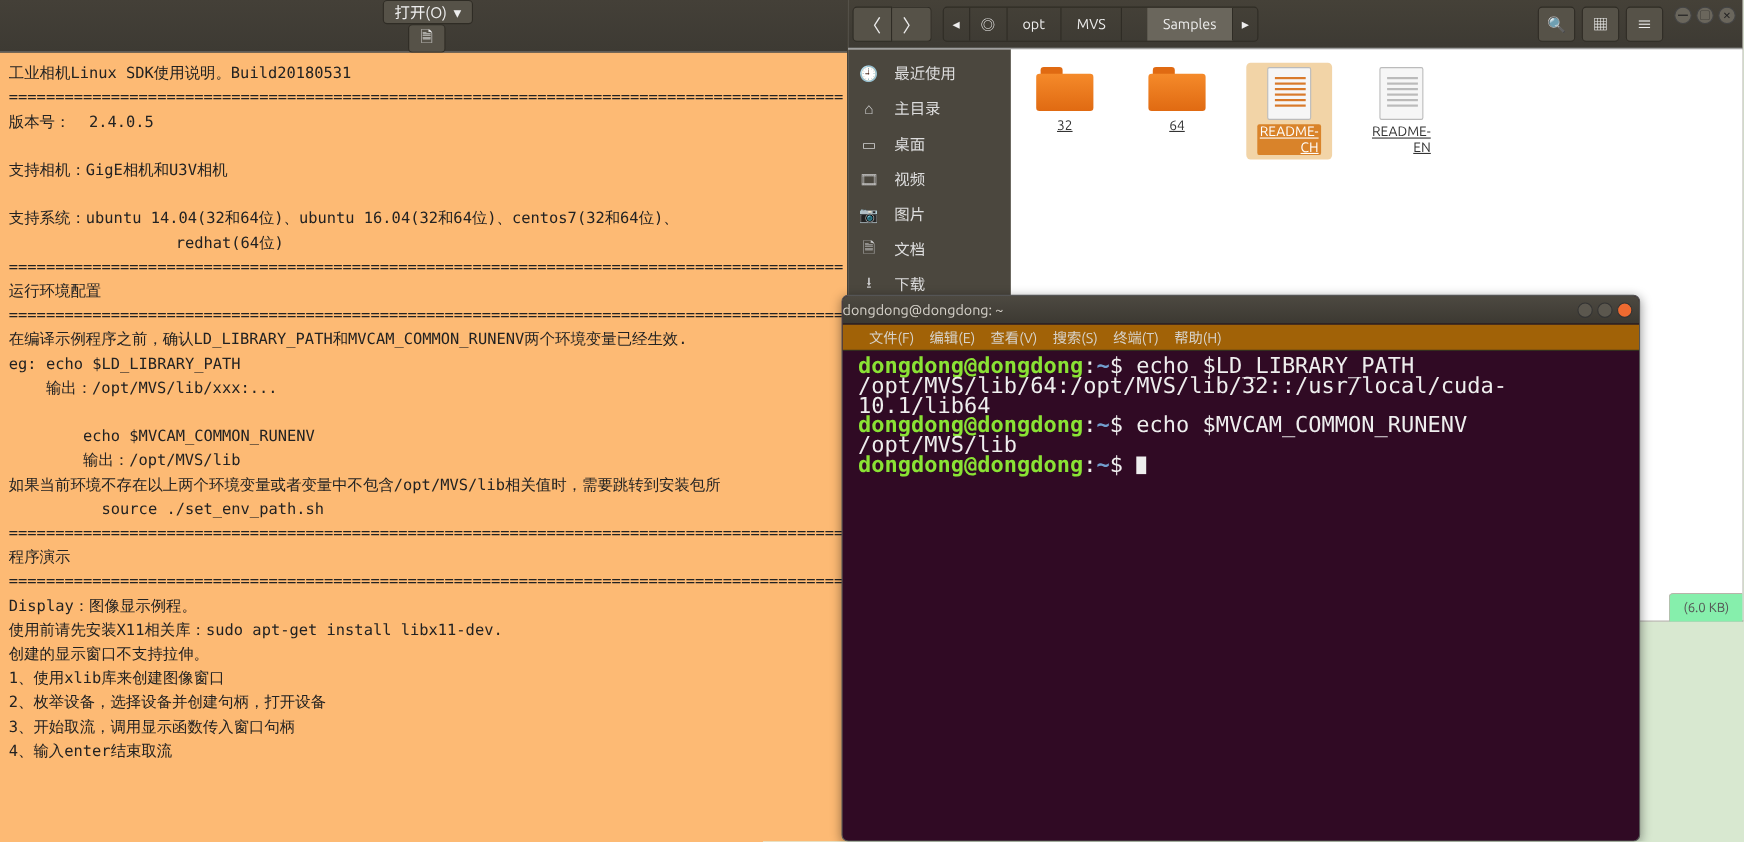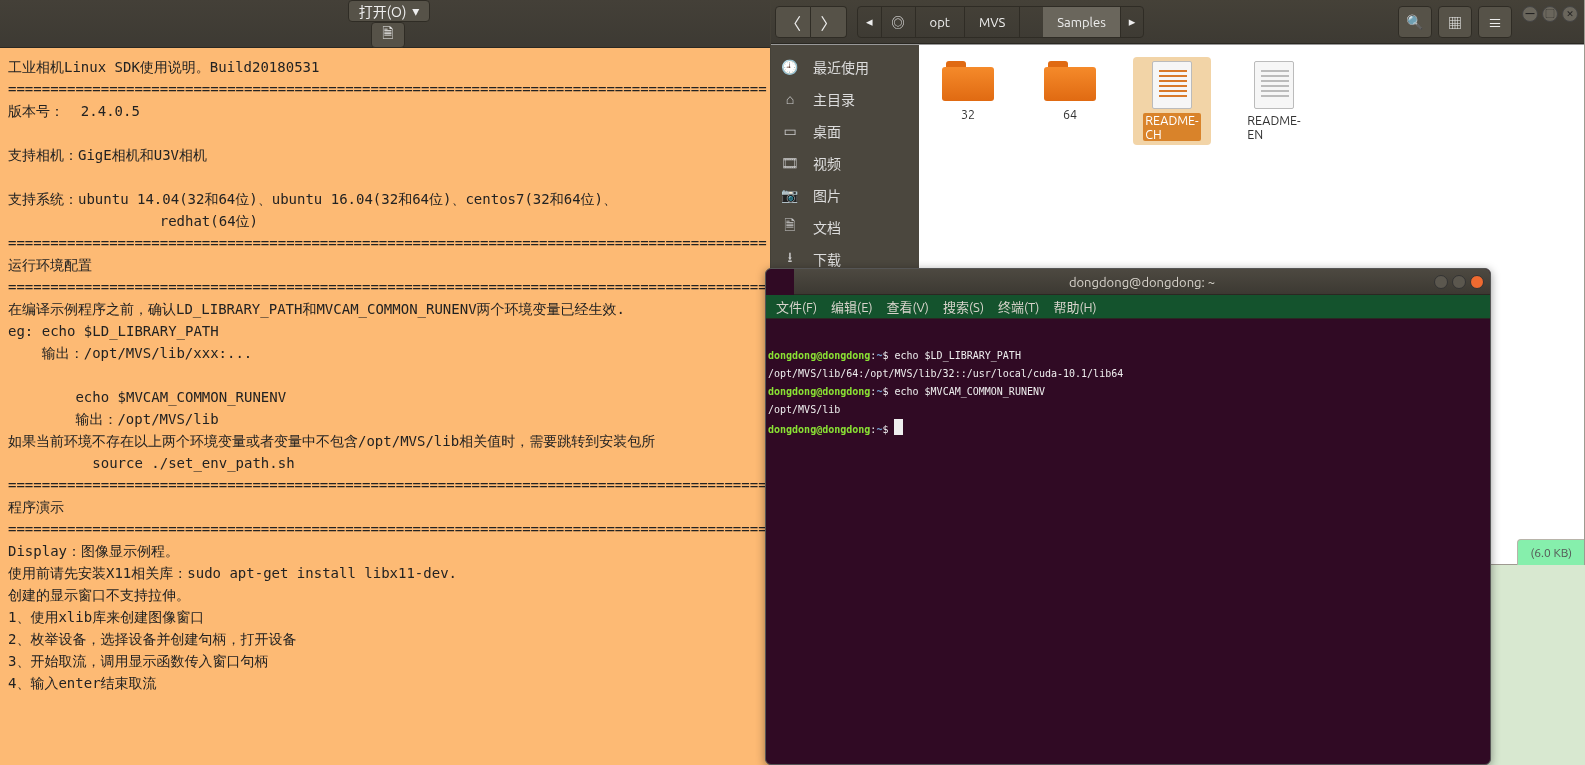--- a/index.html
+++ b/index.html
@@ -189,21 +189,21 @@
   content: ""; position: absolute; left: 6px; top: 8px;
   width: 28px; height: 2px; background: #d97a2a;
   box-shadow: 0 5px 0 #d97a2a, 0 10px 0 #d97a2a, 0 15px 0 #d97a2a,
               0 20px 0 #d97a2a, 0 25px 0 #d97a2a;
 }
 .doc-icon.plain::before {
   background: #bbb;
   box-shadow: 0 5px 0 #bbb, 0 10px 0 #bbb, 0 15px 0 #bbb,
               0 20px 0 #bbb, 0 25px 0 #bbb;
 }
-.file-label { font-size: 12.5px; text-align: left; color: #333; line-height: 14px; }
+.file-label { font-size: 12.5px; text-align: right; color: #333; line-height: 14px; text-decoration: underline; }
 .file.selected .file-label { background: #d9832a; color: #fff; padding: 0 2px; border-radius: 2px; }
 
 .naut-status {
   position: absolute;
   right: 0; bottom: -1px;
   height: 26px;
   padding: 0 12px;
   background: #86efac;
   border: 1px solid #b8b4aa;
   border-right: none;
@@ -221,49 +221,47 @@
   background: #300a24;
   border: 1px solid #555;
   border-radius: 6px;
   overflow: hidden;
   display: flex; flex-direction: column;
   box-shadow: 0 2px 10px rgba(0,0,0,.4);
 }
 .term-title {
   height: 26px;
   background: linear-gradient(#4d4941, #3c3932);
-  display: flex; align-items: center; justify-content: center;
+  display: flex; align-items: center; justify-content: flex-start;
   color: #d7d3cb;
   font-size: 13px;
   border-bottom: 1px solid #2a2822;
   position: relative;
-  margin-left: 28px;
 }
 .term-winbtns { position: absolute; right: 6px; display: flex; gap: 4px; }
 .term-wbtn { width: 14px; height: 14px; border-radius: 50%; background: #5b574e; border: 1px solid #333; }
 .term-wbtn.close { background: #ef6a30; }
 .term-menu {
   height: 24px;
-  background: #14532d;
+  background: #a16207;
   display: flex; align-items: center;
   gap: 14px;
-  padding: 0 10px;
+  padding: 0 24px;
   color: #d7d3cb;
   font-size: 13px;
   border-bottom: 1px solid #2a2822;
 }
 .term-body {
   flex: 1;
-  padding: 4px 2px;
+  padding: 4px 14px;
   font-family: "DejaVu Sans Mono", monospace;
-  font-size: 10px;
+  font-size: 20px;
   line-height: 18px;
   color: #eee;
   white-space: pre-wrap;
-  margin-top: 24px;
 }
 .prompt-user { color: #8ae234; font-weight: bold; }
 .prompt-path { color: #729fcf; font-weight: bold; }
 .cursor { display: inline-block; width: 9px; height: 16px; background: #eee; vertical-align: -2px; }
 </style>
 </head>
 <body>
 
 <div class="gedit">
   <div class="gedit-header">

